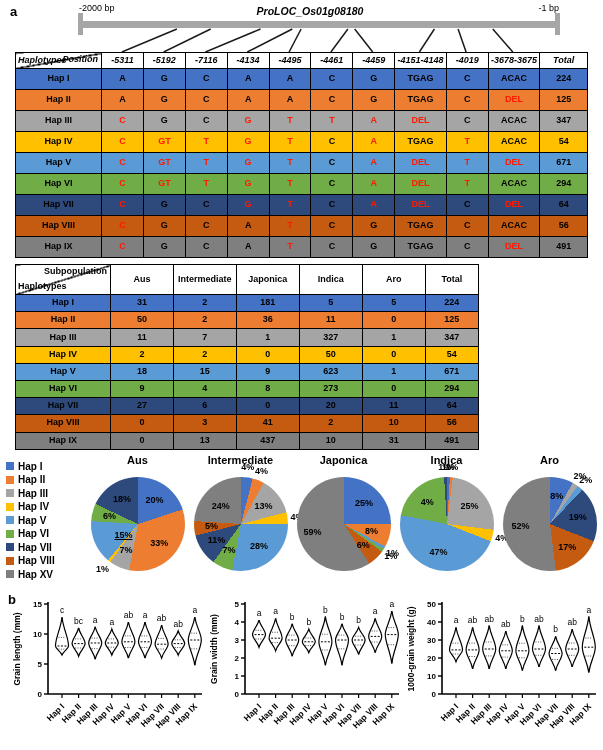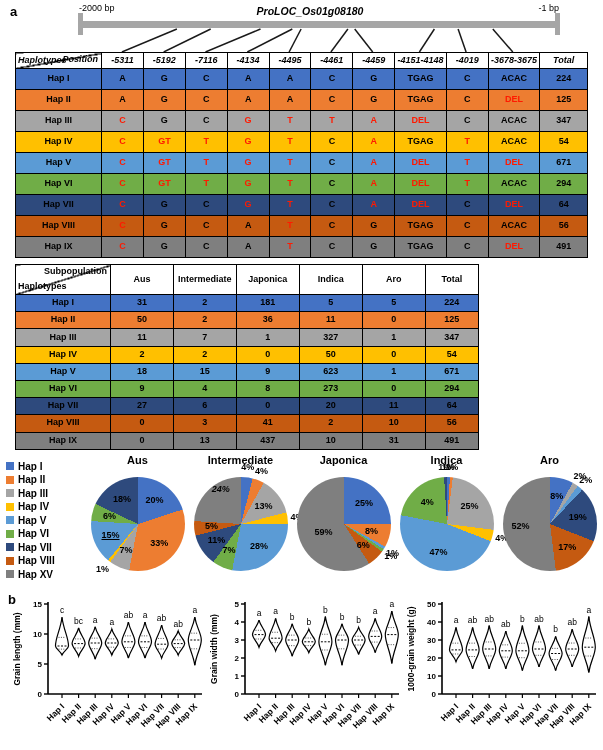--- a/index.html
+++ b/index.html
@@ -393,50 +393,50 @@
     </div>
 
 <div class="pie-block">
       <div class="pie-title">Aus</div>
       <div class="pie-wrap">
         <div class="pie" style="background: conic-gradient(rgb(68, 114, 196) 0%, rgb(68, 114, 196) 20%, rgb(237, 125, 49) 20%, rgb(237, 125, 49) 53%, rgb(165, 165, 165) 53%, rgb(165, 165, 165) 60%, rgb(255, 192, 0) 60%, rgb(255, 192, 0) 61%, rgb(91, 155, 213) 61%, rgb(91, 155, 213) 76%, rgb(112, 173, 71) 76%, rgb(112, 173, 71) 82%, rgb(46, 74, 125) 82%, rgb(46, 74, 125) 100%);"></div>
         <div class="pie-pct" style="left: 69.0458px; top: 28.5385px;">20%</div>
         <div class="pie-pct" style="left: 73.7532px; top: 71.178px;">33%</div>
         <div class="pie-pct" style="left: 40.4827px; top: 78.6149px;">7%</div>
         <div class="pie-pct" style="left: 17.0643px; top: 97.0388px;">1%</div>
-        <div class="pie-pct" style="left: 25px; top: 63.5173px; text-decoration: underline;">15%</div>
+        <div class="pie-pct" style="left: 38px; top: 63.5173px; text-decoration: underline;">15%</div>
         <div class="pie-pct" style="left: 23.9111px; top: 44.788px;">6%</div>
         <div class="pie-pct" style="left: 36.461px; top: 27.5145px;">18%</div>
       </div>
     </div>
     <div class="pie-block">
       <div class="pie-title">Intermediate</div>
       <div class="pie-wrap">
         <div class="pie" style="background: conic-gradient(rgb(68, 114, 196) 0%, rgb(68, 114, 196) 4%, rgb(237, 125, 49) 4%, rgb(237, 125, 49) 8%, rgb(165, 165, 165) 8%, rgb(165, 165, 165) 21%, rgb(255, 192, 0) 21%, rgb(255, 192, 0) 25%, rgb(91, 155, 213) 25%, rgb(91, 155, 213) 53%, rgb(112, 173, 71) 53%, rgb(112, 173, 71) 60%, rgb(46, 74, 125) 60%, rgb(46, 74, 125) 71%, rgb(197, 90, 17) 71%, rgb(197, 90, 17) 76%, rgb(127, 127, 127) 76%, rgb(127, 127, 127) 100%);"></div>
         <div class="pie-pct" style="left: 59.144px; top: -4.55054px;">4%</div>
         <div class="pie-pct" style="left: 72.9831px; top: -0.99726px;">4%</div>
         <div class="pie-pct" style="left: 74.9145px; top: 34.2257px;">13%</div>
         <div class="pie-pct" style="left: 108.551px; top: 44.856px;">4%</div>
         <div class="pie-pct" style="left: 70.4853px; top: 74.3449px;">28%</div>
         <div class="pie-pct" style="left: 40.4827px; top: 78.6149px;">7%</div>
         <div class="pie-pct" style="left: 28.0147px; top: 68.3004px;">11%</div>
         <div class="pie-pct" style="left: 23.1287px; top: 54.7291px;">5%</div>
-        <div class="pie-pct" style="left: 32.1481px; top: 17px; font-style: italic;">24%</div>
+        <div class="pie-pct" style="left: 32.1481px; top: 34px;">24%</div>
       </div>
     </div>
     <div class="pie-block">
       <div class="pie-title">Japonica</div>
       <div class="pie-wrap">
         <div class="pie" style="background: conic-gradient(rgb(68, 114, 196) 0%, rgb(68, 114, 196) 25%, rgb(237, 125, 49) 25%, rgb(237, 125, 49) 33%, rgb(91, 155, 213) 33%, rgb(91, 155, 213) 34%, rgb(112, 173, 71) 34%, rgb(112, 173, 71) 35%, rgb(197, 90, 17) 35%, rgb(197, 90, 17) 41%, rgb(127, 127, 127) 41%, rgb(127, 127, 127) 100%);"></div>
         <div class="pie-pct" style="left: 72.5061px; top: 31.4939px;">25%</div>
         <div class="pie-pct" style="left: 80.0889px; top: 59.212px;">8%</div>
         <div class="pie-pct" style="left: 101.062px; top: 81.0154px;">1%</div>
         <div class="pie-pct" style="left: 99.1436px; top: 84.0388px;">1%</div>
         <div class="pie-pct" style="left: 71.8519px; top: 73.1401px;">6%</div>
-        <div class="pie-pct" style="left: 32px; top: 60.0907px;">59%</div>
+        <div class="pie-pct" style="left: 21px; top: 60.0907px;">59%</div>
       </div>
     </div>
     <div class="pie-block">
       <div class="pie-title">Indica</div>
       <div class="pie-wrap">
         <div class="pie" style="background: conic-gradient(rgb(68, 114, 196) 0%, rgb(68, 114, 196) 1%, rgb(237, 125, 49) 1%, rgb(237, 125, 49) 2%, rgb(165, 165, 165) 2%, rgb(165, 165, 165) 27%, rgb(255, 192, 0) 27%, rgb(255, 192, 0) 31%, rgb(91, 155, 213) 31%, rgb(91, 155, 213) 78%, rgb(112, 173, 71) 78%, rgb(112, 173, 71) 99%, rgb(46, 74, 125) 99%, rgb(46, 74, 125) 100%);"></div>
         <div class="pie-pct" style="left: 53.7904px; top: -4.97187px;">1%</div>
         <div class="pie-pct" style="left: 57.3642px; top: -4.74703px;">1%</div>
         <div class="pie-pct" style="left: 74.9145px; top: 34.2257px;">25%</div>
         <div class="pie-pct" style="left: 107.209px; top: 66.1753px;">4%</div>

